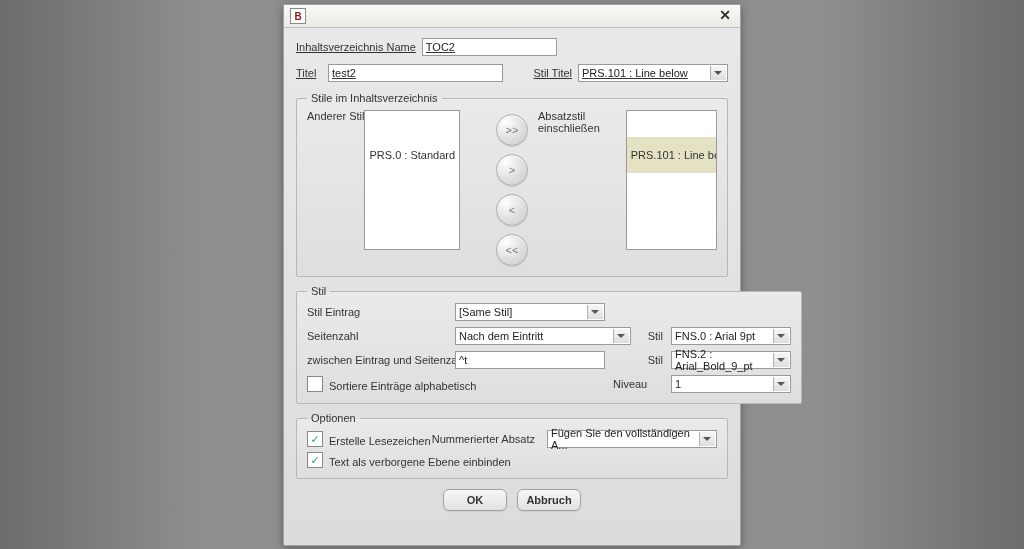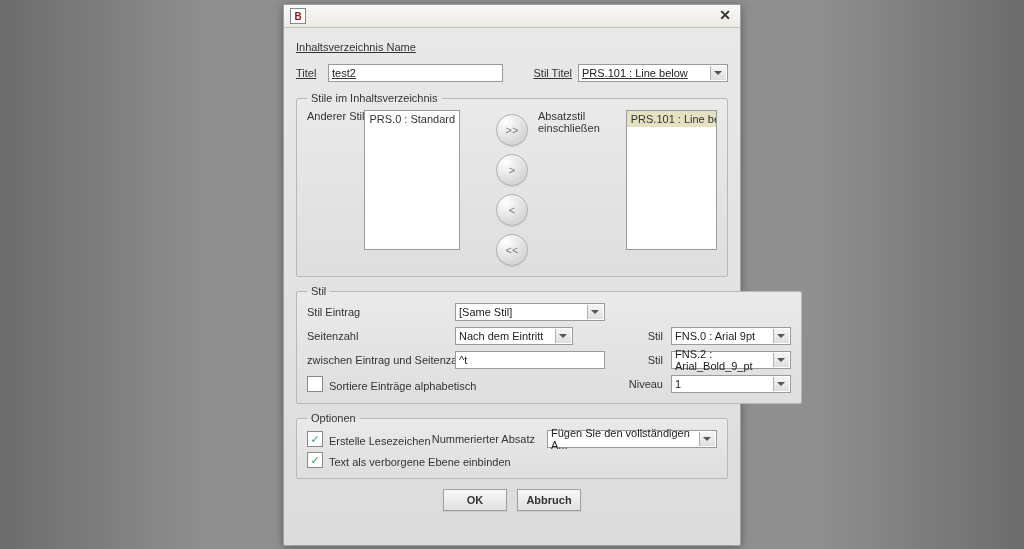--- a/index.html
+++ b/index.html
@@ -131,22 +131,23 @@
   .list-col { display:flex; flex-direction:row; }
   .list-header { color:#333; margin-bottom:4px; }
   .listbox {
     background:#fff;
     border:1px solid #9a9a9a;
     height:138px;
     overflow:auto;
     font-size:11px;
   }
   .listbox-item {
-    padding:2px 4px;
+    padding:12px 4px;
     white-space:nowrap;
+    margin-top:26px;
   }
   .listbox-item.selected {
     background:#e4e2c3;
   }
   .btn-col {
     display:flex;
     flex-direction:column;
     align-items:center;
     gap:8px;
     padding-top:4px;
@@ -181,21 +182,21 @@
   }
   .footer {
     display:flex;
     justify-content:center;
     gap:10px;
     padding:6px 0 2px 0;
   }
   .pill-btn {
     min-width:62px;
     height:20px;
-    border-radius:0;
+    border-radius:6px;
     border:1px solid #a0a0a0;
     background:linear-gradient(#f8f8f8,#e0e0e0);
     font-size:11px;
     font-weight:bold;
     color:#333;
     display:flex;align-items:center;justify-content:center;
     cursor:pointer;
     box-shadow:0 1px 1px rgba(0,0,0,0.08);
   }
   .opt-grid {
@@ -213,20 +214,21 @@
     <div class="titlebar-icon">
         <span>B</span>
       </div>
     <div class="titlebar-close">✕</div>
   </div>
 
   <div class="body">
 
     <div class="row">
       <span class="label">Inhaltsverzeichnis Name</span>
+      <input type="text" style="width: 135px;" value="TOC2">
     </div>
 
     <div class="row">
       <span class="label" style="width:26px">Titel</span>
       <input type="text" style="width: 175px;" value="test2">
       <span style="flex:1"></span>
       <span class="label">Stil Titel</span>
       <div class="combo" style="width:150px">
         <span>PRS.101 : Line below</span>
           <span class="arrow"></span>
@@ -270,21 +272,21 @@
       <div class="stil-grid">
         <span class="label">Stil Eintrag</span>
         <div class="combo" style="width:150px">
           <span>[Same Stil]</span>
             <span class="arrow"></span>
         </div>
         <span></span>
           <span></span>
 
         <span class="label">Seitenzahl</span>
-        <div class="combo" style="width:118px">
+        <div class="combo" style="width:176px">
           <span>Nach dem Eintritt</span>
             <span class="arrow"></span>
         </div>
         <span class="label" style="text-align:right">Stil</span>
         <div class="combo" style="width:120px;justify-self:start">
           <span>FNS.0 : Arial 9pt</span>
             <span class="arrow"></span>
         </div>
 
         <span class="label">zwischen Eintrag und Seitenzahl</span>
@@ -292,21 +294,21 @@
         <span class="label" style="text-align:right">Stil</span>
         <div class="combo" style="width:120px;justify-self:start">
           <span>FNS.2 : Arial_Bold_9_pt</span>
             <span class="arrow"></span>
         </div>
 
         <div class="checkbox" style="grid-column:1 / span 2">
           <div class="cb"></div>
           <span class="label">Sortiere Einträge alphabetisch</span>
         </div>
-        <span class="label" style="text-align:right">Niveau</span>
+        <span class="label" style="">Niveau</span>
         <div class="combo" style="width:120px;justify-self:start">
           <span>1</span>
             <span class="arrow"></span>
         </div>
       </div>
     </fieldset>
 
     <fieldset>
       <legend>Optionen</legend>
       <div class="opt-grid">

